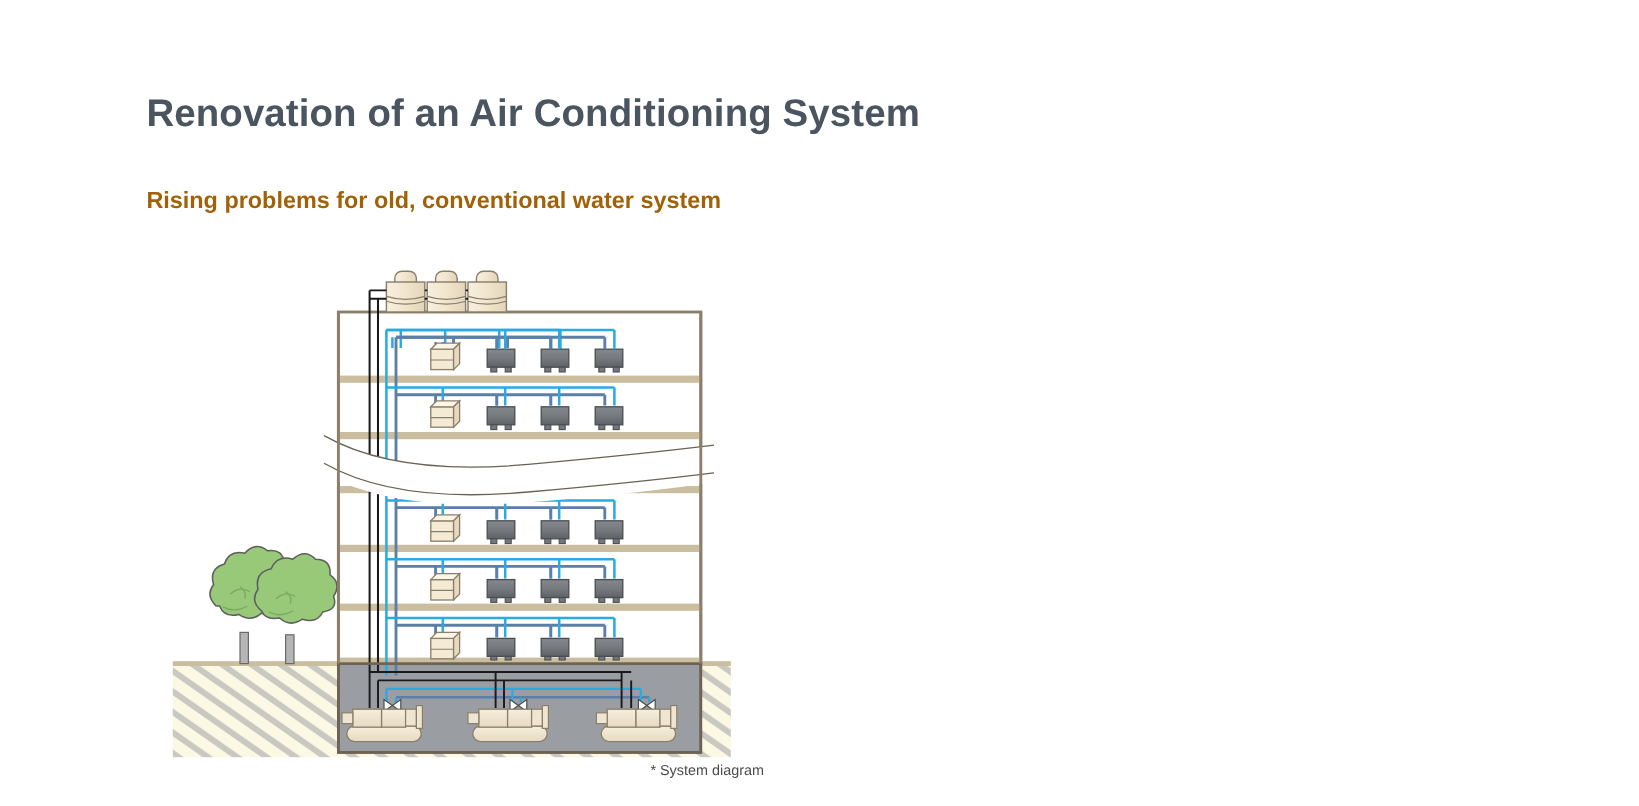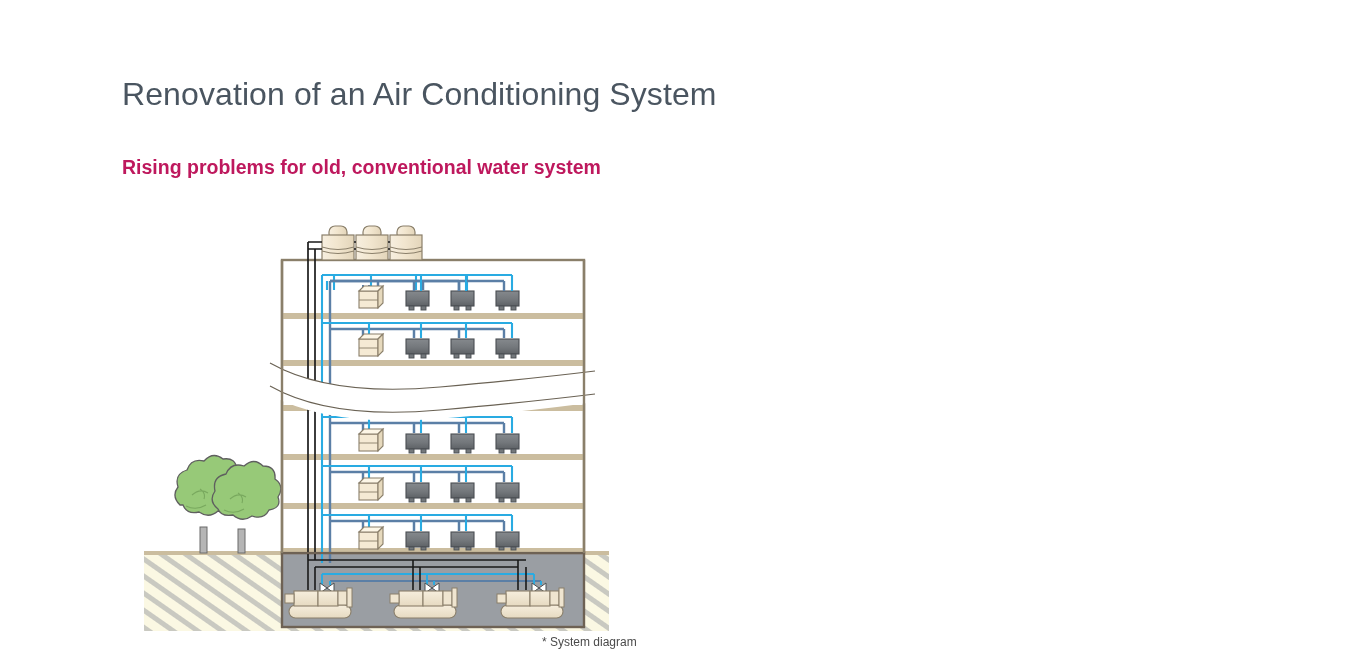--- a/index.html
+++ b/index.html
@@ -16,33 +16,33 @@
   }
   .page {
     position: absolute;
     inset: 0;
   }
   .page-title {
     position: absolute;
     left: 122px;
     top: 76px;
     font-size: 32px;
-    font-weight: 400;
+    font-weight: 700;
     color: #4a5560;
     letter-spacing: 0.1px;
     white-space: nowrap;
     font-family: "Liberation Sans", sans-serif;
   }
   .page-subtitle {
     position: absolute;
     left: 122px;
     top: 156px;
     font-size: 19.5px;
     font-weight: bold;
-    color: #be185d;
+    color: #a16207;
     white-space: nowrap;
     font-family: "Liberation Sans", sans-serif;
   }
   .diagram-wrap {
     position: absolute;
     left: 122px;
     top: 205px;
     width: 500px;
     height: 450px;
   }

